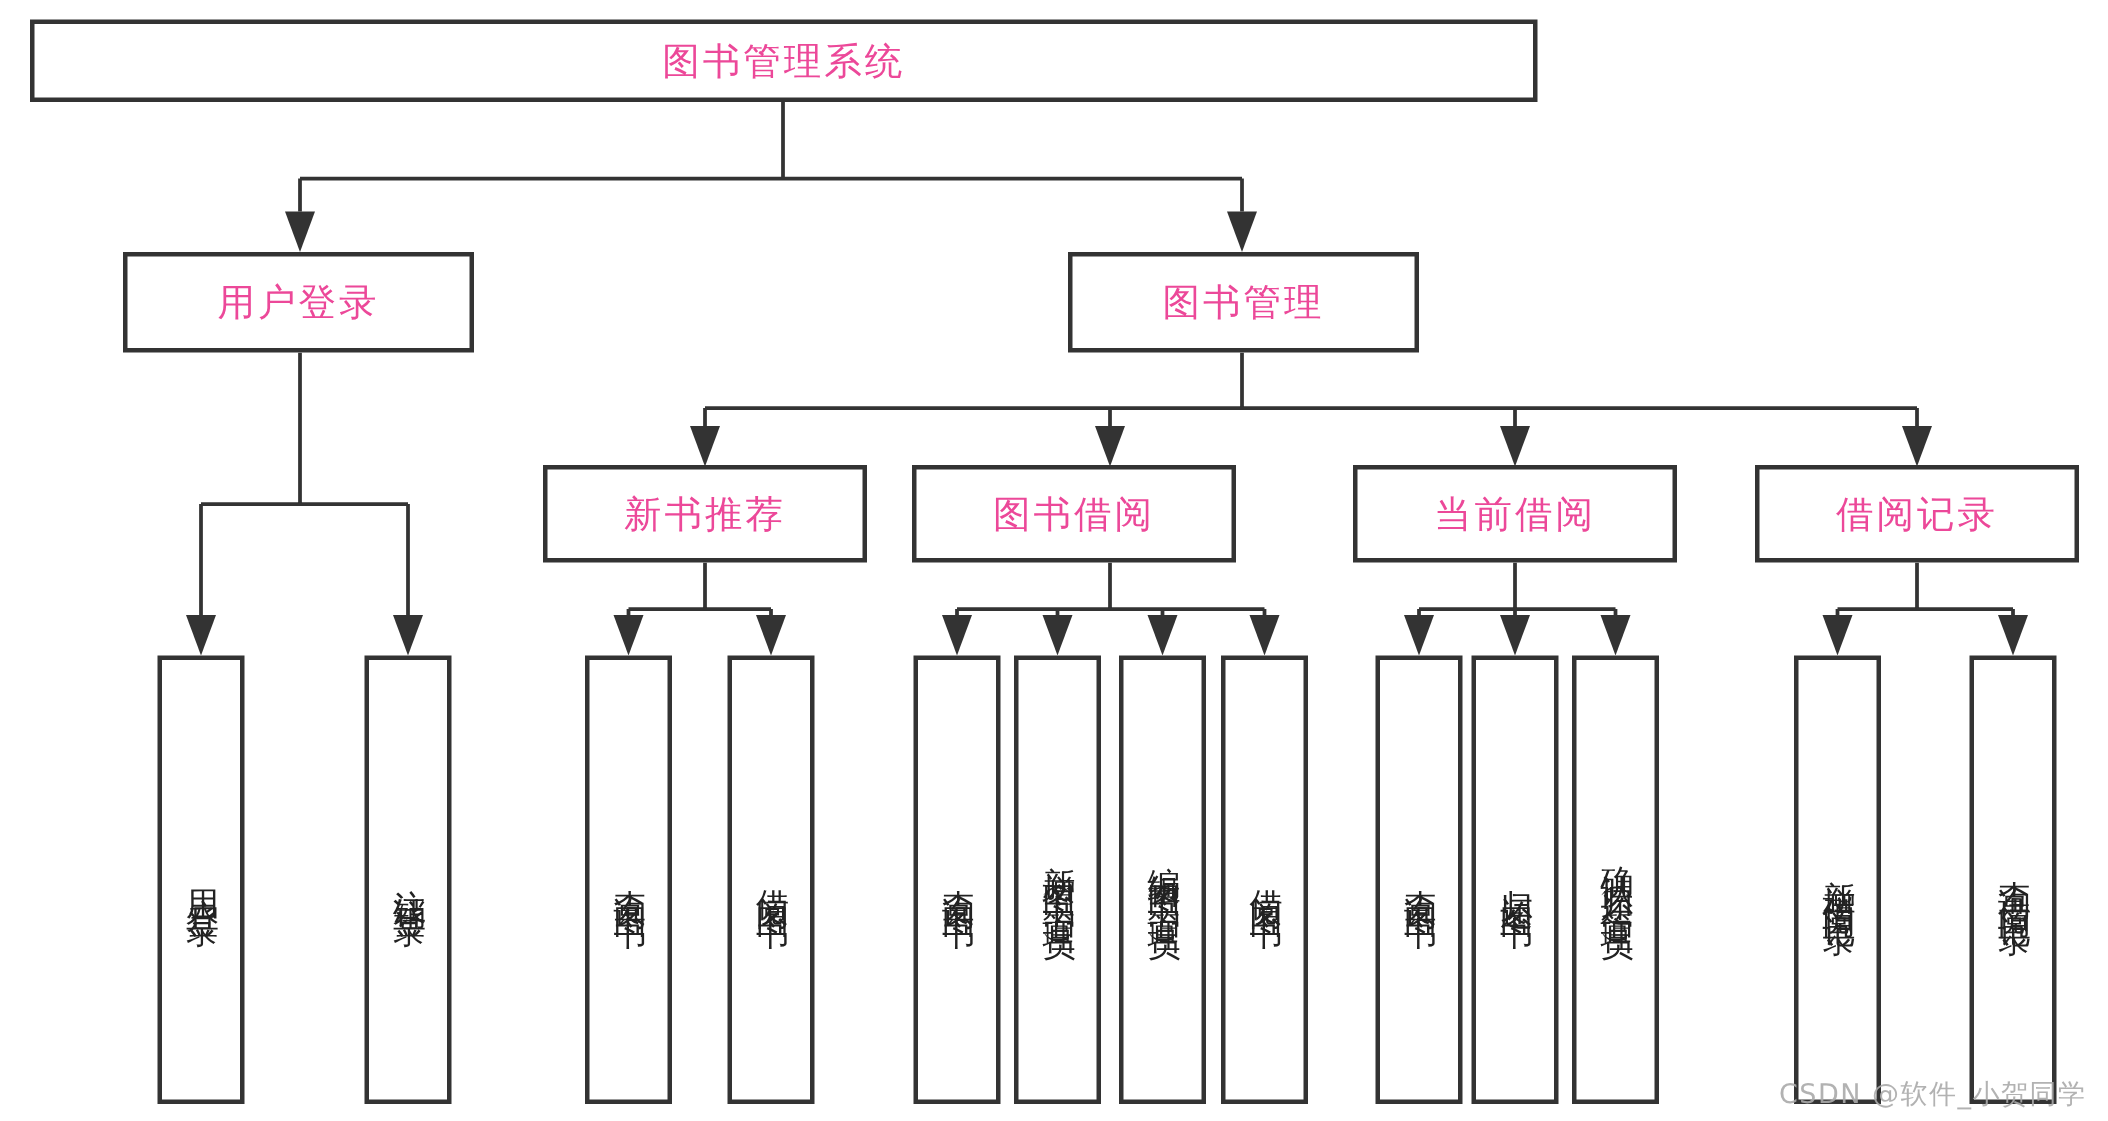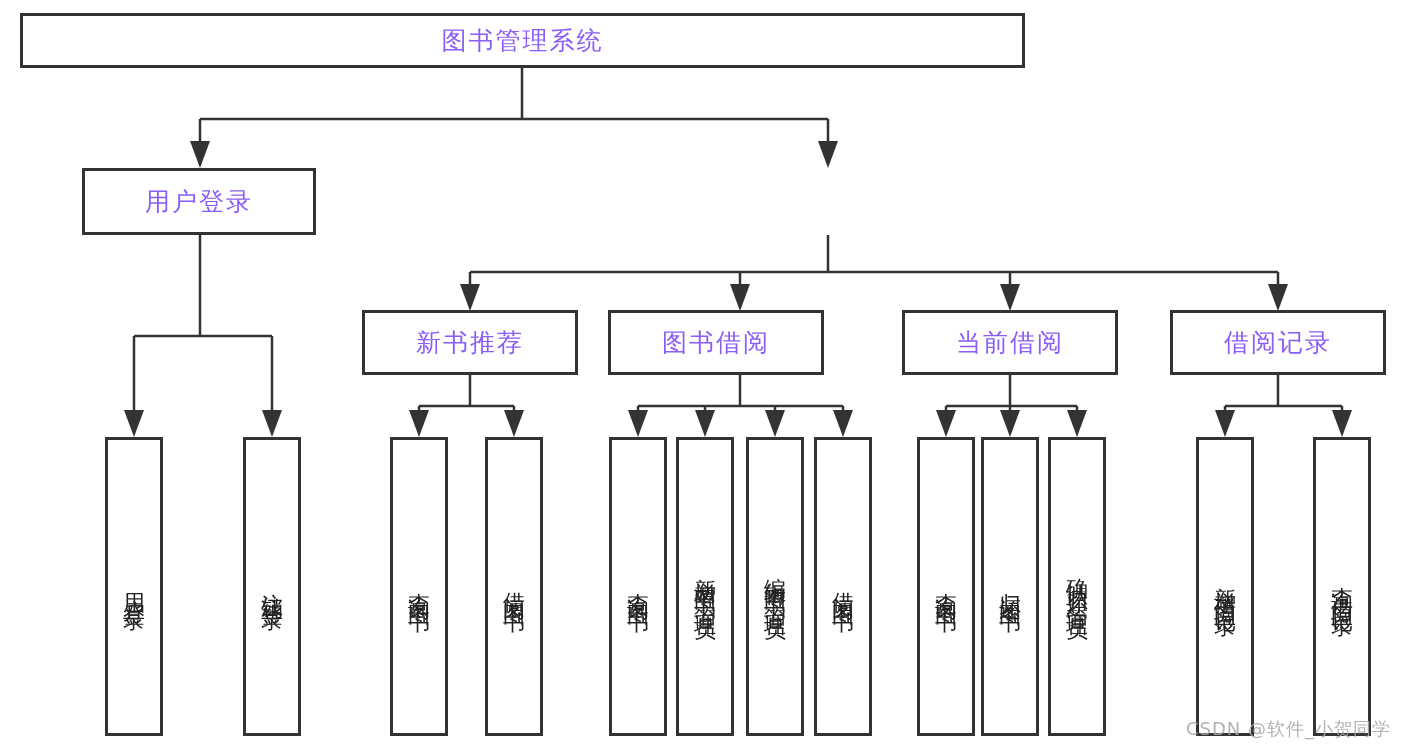--- a/index.html
+++ b/index.html
@@ -31,21 +31,21 @@
     display: flex;
     align-items: center;
     justify-content: center;
     z-index: 2;
     color: #222222;
   }
   .hlabel {
     font-size: 25px;
     letter-spacing: 2px;
     white-space: nowrap;
-    color: #8b5cf6;
+    color: #ec4899;
   }
   .root-box    { left: 20px;  top: 13px;  width: 1005px; height: 55px; }
   .l2-box      { top: 168px;  width: 234px; height: 67px; }
   .l3-box      { top: 310px;  width: 216px; height: 65px; text-align: right; }
   .leaf-box    { top: 437px;  width: 58px;  height: 299px; }
   .vlabel {
     writing-mode: vertical-rl;
     text-orientation: mixed;
     font-size: 22px;
     letter-spacing: 6px;
@@ -108,20 +108,23 @@
     </g>
   </svg>
 
   <div class="node root-box">
     <span class="hlabel">图书管理系统</span>
   </div>
 
   <div class="node l2-box" style="left:82px;">
     <span class="hlabel">用户登录</span>
   </div>
+  <div class="node l2-box" style="left:712px;">
+    <span class="hlabel">图书管理</span>
+  </div>
 
   <div class="node l3-box" style="left:362px;">
     <span class="hlabel">新书推荐</span>
   </div>
   <div class="node l3-box" style="left:608px;">
     <span class="hlabel">图书借阅</span>
   </div>
   <div class="node l3-box" style="left:902px;">
     <span class="hlabel">当前借阅</span>
   </div>

